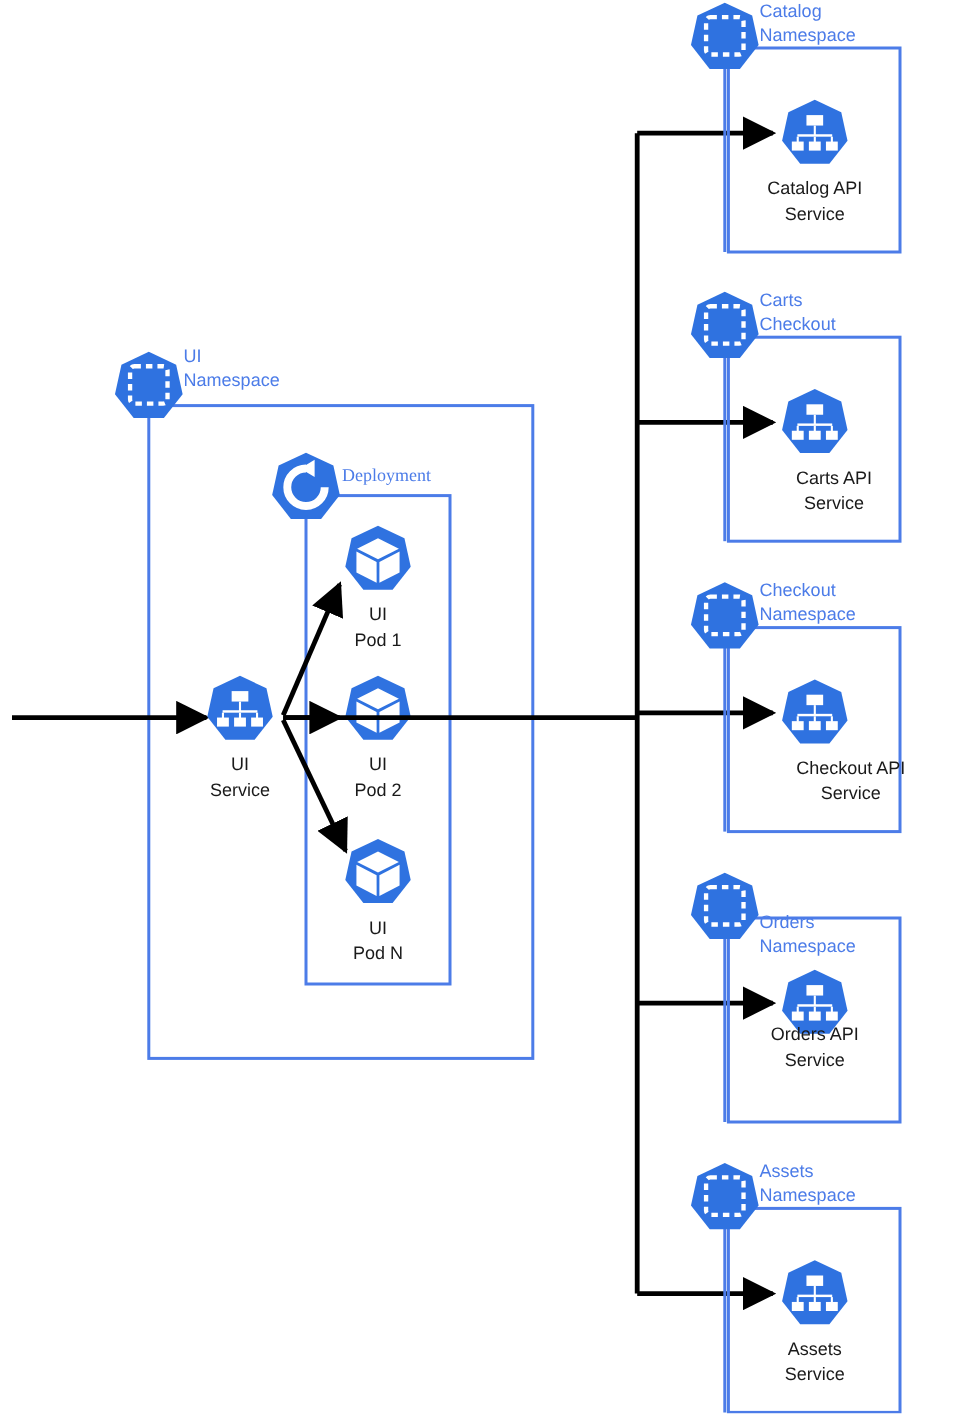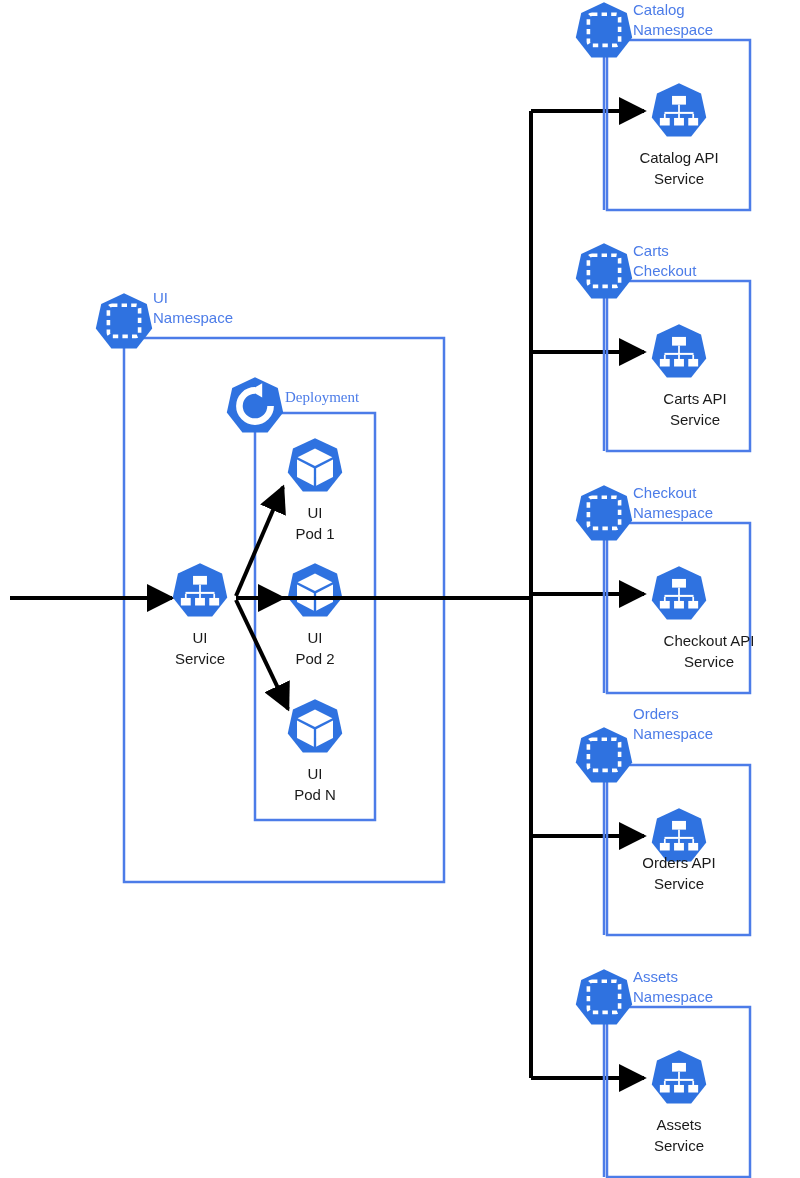--- a/index.html
+++ b/index.html
@@ -153,21 +153,21 @@
   <div class="ns-label" style="left:633px;top:241px;">Carts
 Checkout</div>
   <div class="node-label" style="left:695px;top:388px;">Carts API
 Service</div>
 
   <div class="ns-label" style="left:633px;top:483px;">Checkout
 Namespace</div>
   <div class="node-label" style="left:709px;top:630px;">Checkout API
 Service</div>
 
-  <div class="ns-label" style="left:633px;top:704px;">Orders
+  <div class="ns-label" style="left:633px;top:759px;">Orders
 Namespace</div>
   <div class="node-label" style="left:679px;top:852px;">Orders API
 Service</div>
 
   <div class="ns-label" style="left:633px;top:967px;">Assets
 Namespace</div>
   <div class="node-label" style="left:679px;top:1114px;">Assets
 Service</div>
 
 </div>

